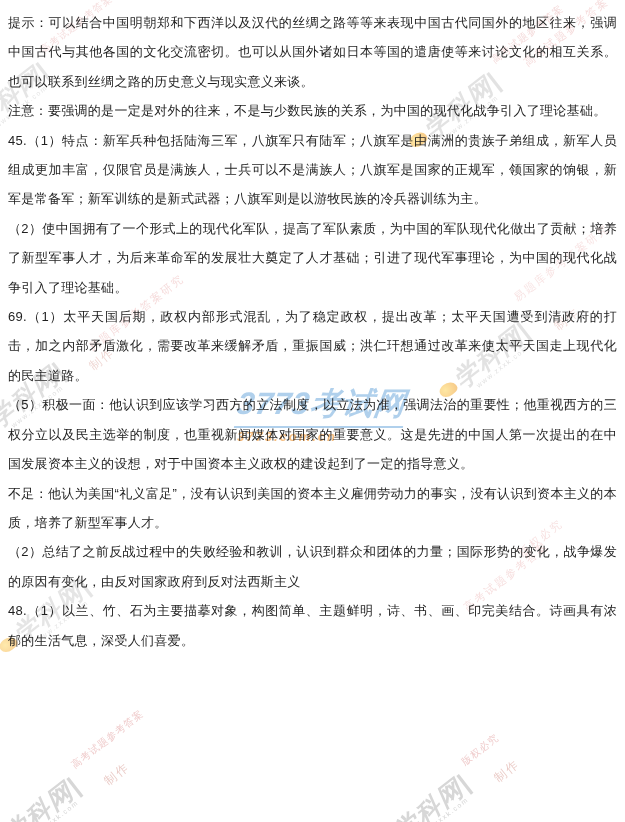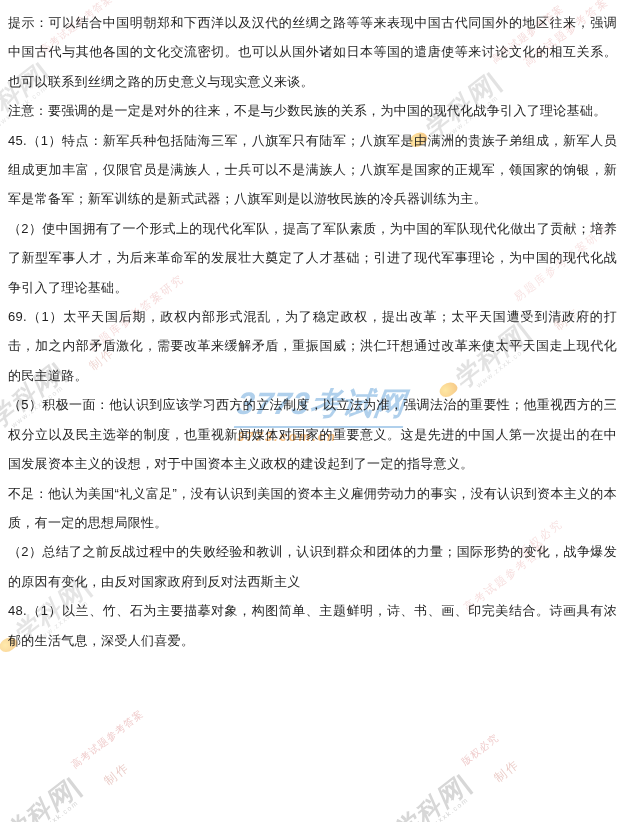--- a/index.html
+++ b/index.html
@@ -134,17 +134,17 @@
   <span class="maker">制作</span>
 </div>
 
 <div class="doc">
   <p class="para">提示：可以结合中国明朝郑和下西洋以及汉代的丝绸之路等等来表现中国古代同国外的地区往来，强调中国古代与其他各国的文化交流密切。也可以从国外诸如日本等国的遣唐使等来讨论文化的相互关系。也可以联系到丝绸之路的历史意义与现实意义来谈。</p>
   <p class="para">注意：要强调的是一定是对外的往来，不是与少数民族的关系，为中国的现代化战争引入了理论基础。</p>
   <p class="para">45.（1）特点：新军兵种包括陆海三军，八旗军只有陆军；八旗军是由满洲的贵族子弟组成，新军人员组成更加丰富，仅限官员是满族人，士兵可以不是满族人；八旗军是国家的正规军，领国家的饷银，新军是常备军；新军训练的是新式武器；八旗军则是以游牧民族的冷兵器训练为主。</p>
   <p class="para">（2）使中国拥有了一个形式上的现代化军队，提高了军队素质，为中国的军队现代化做出了贡献；培养了新型军事人才，为后来革命军的发展壮大奠定了人才基础；引进了现代军事理论，为中国的现代化战争引入了理论基础。</p>
   <p class="para">69.（1）太平天国后期，政权内部形式混乱，为了稳定政权，提出改革；太平天国遭受到清政府的打击，加之内部矛盾激化，需要改革来缓解矛盾，重振国威；洪仁玕想通过改革来使太平天国走上现代化的民主道路。</p>
   <p class="para">（5）积极一面：他认识到应该学习西方的立法制度，以立法为准，强调法治的重要性；他重视西方的三权分立以及民主选举的制度，也重视新闻媒体对国家的重要意义。这是先进的中国人第一次提出的在中国发展资本主义的设想，对于中国资本主义政权的建设起到了一定的指导意义。</p>
-  <p class="para">不足：他认为美国“礼义富足”，没有认识到美国的资本主义雇佣劳动力的事实，没有认识到资本主义的本质，有一定的思想局限性。</p>
+  <p class="para">不足：他认为美国“礼义富足”，没有认识到美国的资本主义雇佣劳动力的事实，没有认识到资本主义的本质，培养了新型军事人才。</p>
   <p class="para">（2）总结了之前反战过程中的失败经验和教训，认识到群众和团体的力量；国际形势的变化，战争爆发的原因有变化，由反对国家政府到反对法西斯主义</p>
   <p class="para">48.（1）以兰、竹、石为主要描摹对象，构图简单、主题鲜明，诗、书、画、印完美结合。诗画具有浓郁的生活气息，深受人们喜爱。</p>
 
 </div>
 
 </body></html>

